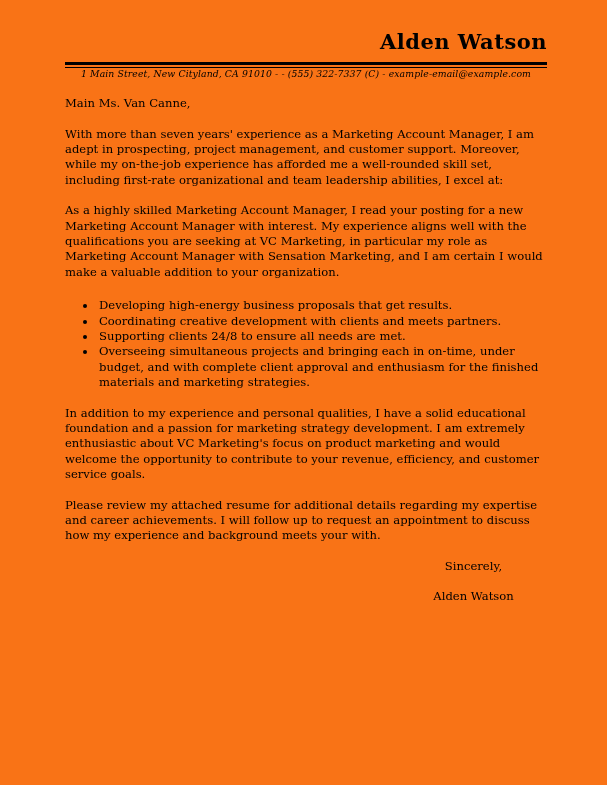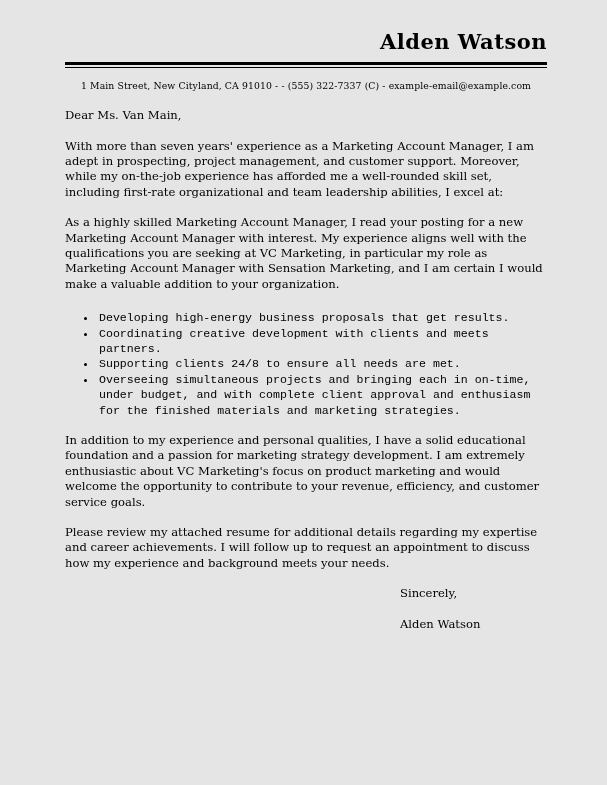--- a/index.html
+++ b/index.html
@@ -12,65 +12,66 @@
     height: 785px;
     font-family: "DejaVu Serif", "Liberation Serif", serif;
     color: #000000;
     -webkit-font-smoothing: antialiased;
   }
   .page {
     box-sizing: border-box;
     width: 607px;
     height: 785px;
     padding: 30px 60px 20px 65px;
-    background: #e5e5e5;
+    background: #f97316;
     overflow: hidden;
   }
   .header-name {
     font-size: 21px;
     font-weight: bold;
     text-align: right;
     letter-spacing: 0.5px;
     line-height: 1.1;
   }
   .header-rule {
     margin-top: 9px;
     height: 2px;                 
     border-top: 3px solid #000;
     border-bottom: 1px solid #000;
   }
   .header-contact {
-    margin-top: 12px;
+    margin-top: 0;
     font-size: 9.3px;
     text-align: center;
     letter-spacing: 0.1px;
+    font-style: italic;
   }
   .letter-body {
     margin-top: 17px;
     font-size: 11.6px;
     line-height: 1.33;
   }
   .letter-body p {
     margin: 0 0 15px 0;
   }
   .salutation {
     margin-bottom: 15px;
   }
   ul.bullet-list {
     margin: 18px 0 15px 0;
     padding-left: 32px;
     list-style-type: disc;
-    font-family: Liberation Mono, monospace;
   }
   ul.bullet-list li {
     margin: 0;
     padding-left: 2px;
   }
   .signoff-block {
     margin-left: 335px;
+    text-align: center;
   }
   .signoff {
     margin-bottom: 0;
   }
   .signature {
     margin-top: 36px;
   }
 </style>
 </head>
 <body>
@@ -78,36 +79,36 @@
 <div class="page">
 
   <div class="header-name">Alden Watson</div>
 
   <div class="header-rule"></div>
 
   <div class="header-contact">1 Main Street, New Cityland, CA 91010 - - (555) 322-7337 (C) - example-email@example.com</div>
 
   <div class="letter-body">
 
-    <p class="salutation">Dear Ms. Van Main,</p>
+    <p class="salutation">Main Ms. Van Canne,</p>
 
     <p>With more than seven years' experience as a Marketing Account Manager, I am adept in prospecting, project management, and customer support. Moreover, while my on-the-job experience has afforded me a well-rounded skill set, including first-rate organizational and team leadership abilities, I excel at:</p>
 
     <p>As a highly skilled Marketing Account Manager, I read your posting for a new Marketing Account Manager with interest. My experience aligns well with the qualifications you are seeking at VC Marketing, in particular my role as Marketing Account Manager with Sensation Marketing, and I am certain I would make a valuable addition to your organization.</p>
 
     <ul class="bullet-list">
       <li>Developing high-energy business proposals that get results.</li>
       <li>Coordinating creative development with clients and meets partners.</li>
       <li>Supporting clients 24/8 to ensure all needs are met.</li>
       <li>Overseeing simultaneous projects and bringing each in on-time, under budget, and with complete client approval and enthusiasm for the finished materials and marketing strategies.</li>
     </ul>
 
     <p>In addition to my experience and personal qualities, I have a solid educational foundation and a passion for marketing strategy development. I am extremely enthusiastic about VC Marketing's focus on product marketing and would welcome the opportunity to contribute to your revenue, efficiency, and customer service goals.</p>
 
-    <p>Please review my attached resume for additional details regarding my expertise and career achievements. I will follow up to request an appointment to discuss how my experience and background meets your needs.</p>
+    <p>Please review my attached resume for additional details regarding my expertise and career achievements. I will follow up to request an appointment to discuss how my experience and background meets your with.</p>
 
 
     <div class="signoff-block">
       <p class="signoff">Sincerely,</p>
       <p class="signature">Alden Watson</p>
     </div>
 
   </div>
 
 </div>

